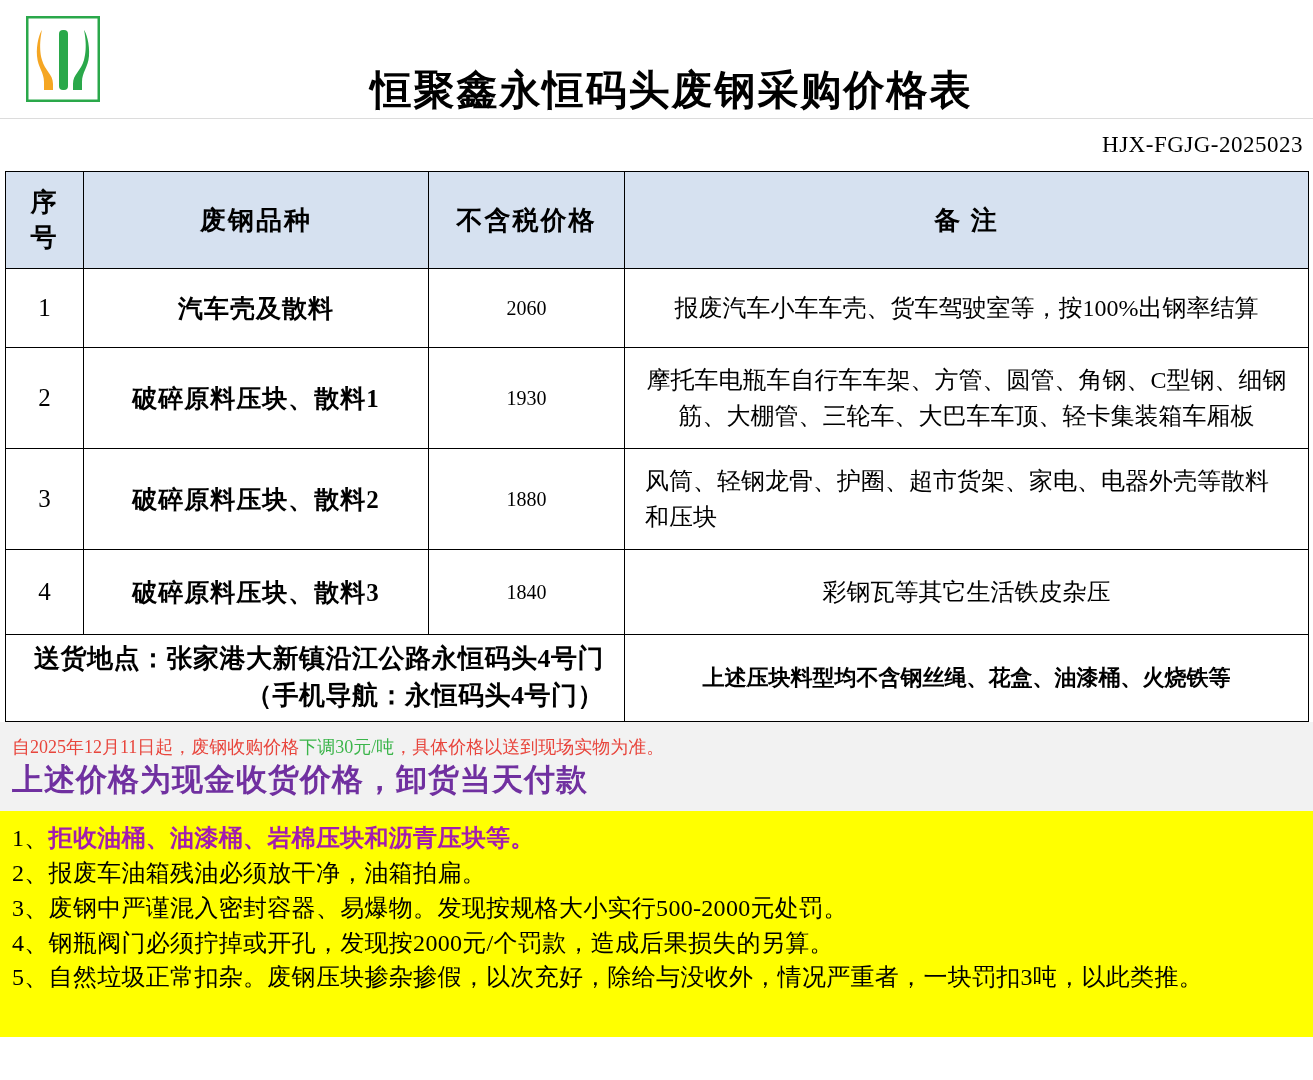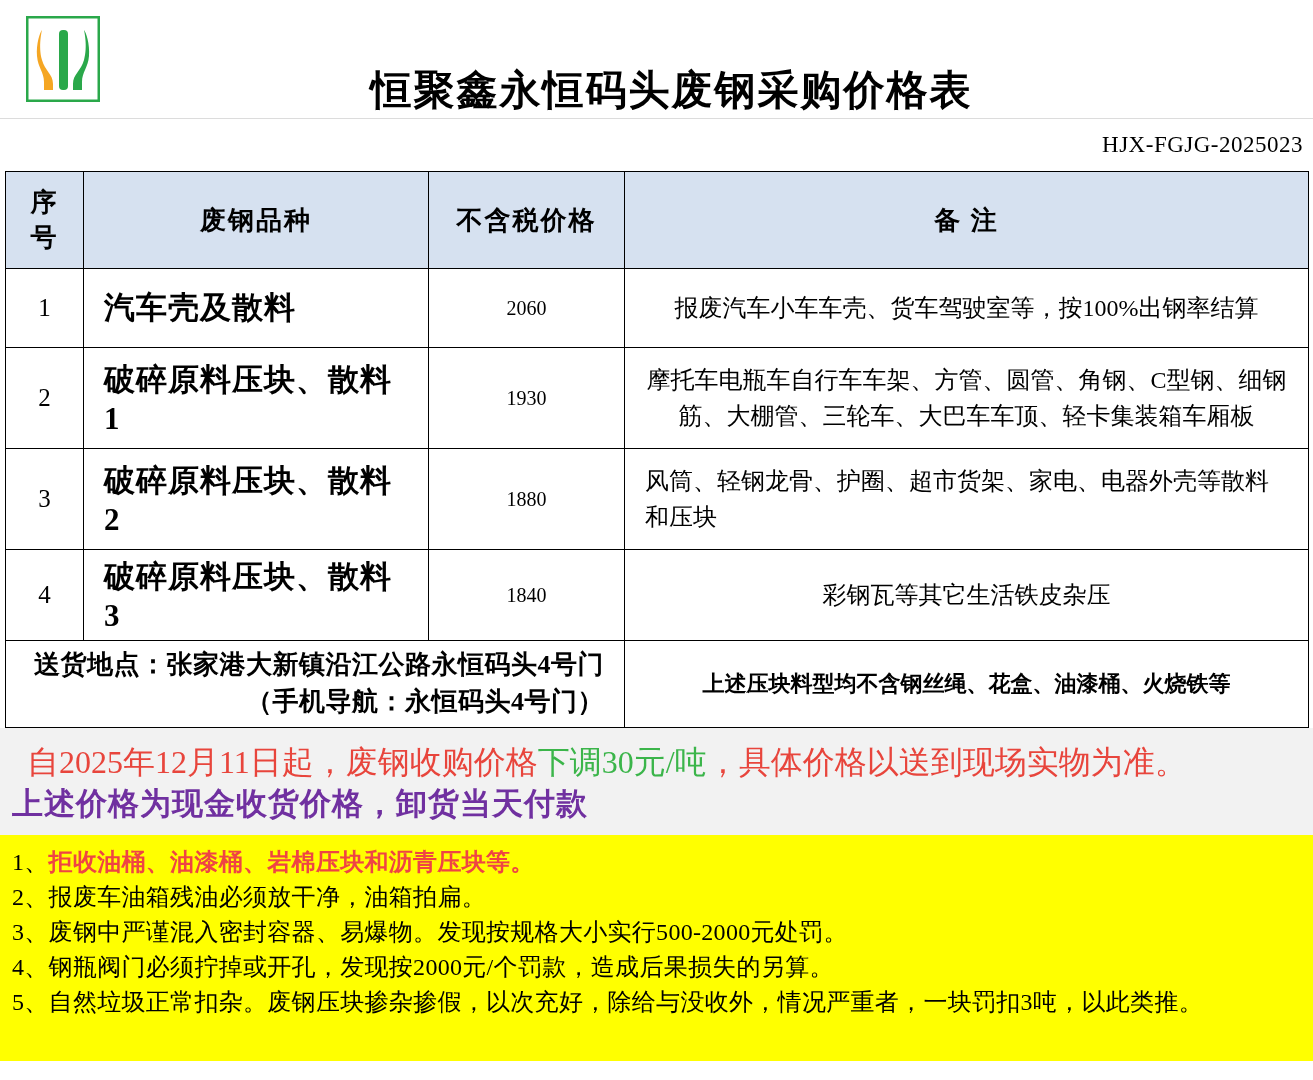--- a/index.html
+++ b/index.html
@@ -93,22 +93,22 @@
   .col-no    { width: 78px; }
   .col-kind  { width: 345px; }
   .col-price { width: 196px; }
   .col-note  { width: 684px; }
 
   td.cell-no {
     text-align: center;
     font-size: 25px;
   }
   td.cell-kind {
-    text-align: left;
-    font-size: 31px;
+    text-align: center;
+    font-size: 25px;
     font-weight: bold;
     letter-spacing: 1px;
   }
   td.cell-price {
     text-align: center;
     font-size: 20px;
   }
   td.cell-note {
     font-size: 24px;
     line-height: 1.5;
@@ -138,24 +138,23 @@
     padding: 10px 12px;
   }
 
   
   .notice {
     background: #f2f2f2;
     padding: 14px 12px 10px 12px;
     box-sizing: border-box;
   }
   .notice-line1 {
-    font-size: 32px;
+    font-size: 18px;
     line-height: 1.3;
     white-space: nowrap;
-    margin-left: 15px;
   }
   .notice-line1 .red { color: #e8453c; }
   .notice-line1 .green { color: #3bb54a; }
   .notice-line2 {
     font-size: 31px;
     font-weight: bold;
     color: #7030a0;
     letter-spacing: 1px;
   }
 
@@ -164,21 +163,21 @@
     background: #ffff00;
     padding: 10px 12px 14px 12px;
     box-sizing: border-box;
     height: 226px;
   }
   .rule {
     font-size: 24px;
     line-height: 1.45;
     letter-spacing: 0.3px;
   }
-  .rule .red { color: #ef4444; font-weight: bold; }
+  .rule .red { color: #a21caf; font-weight: bold; }
 </style>
 </head>
 <body>
 
 <div class="page">
 
   <div class="header">
     <div class="logo">
       <svg width="74" height="86" viewBox="0 0 74 86" xmlns="http://www.w3.org/2000/svg">
         <rect x="1" y="1" width="72" height="84" fill="#ffffff" stroke="#2aa84a" stroke-width="3"></rect>

